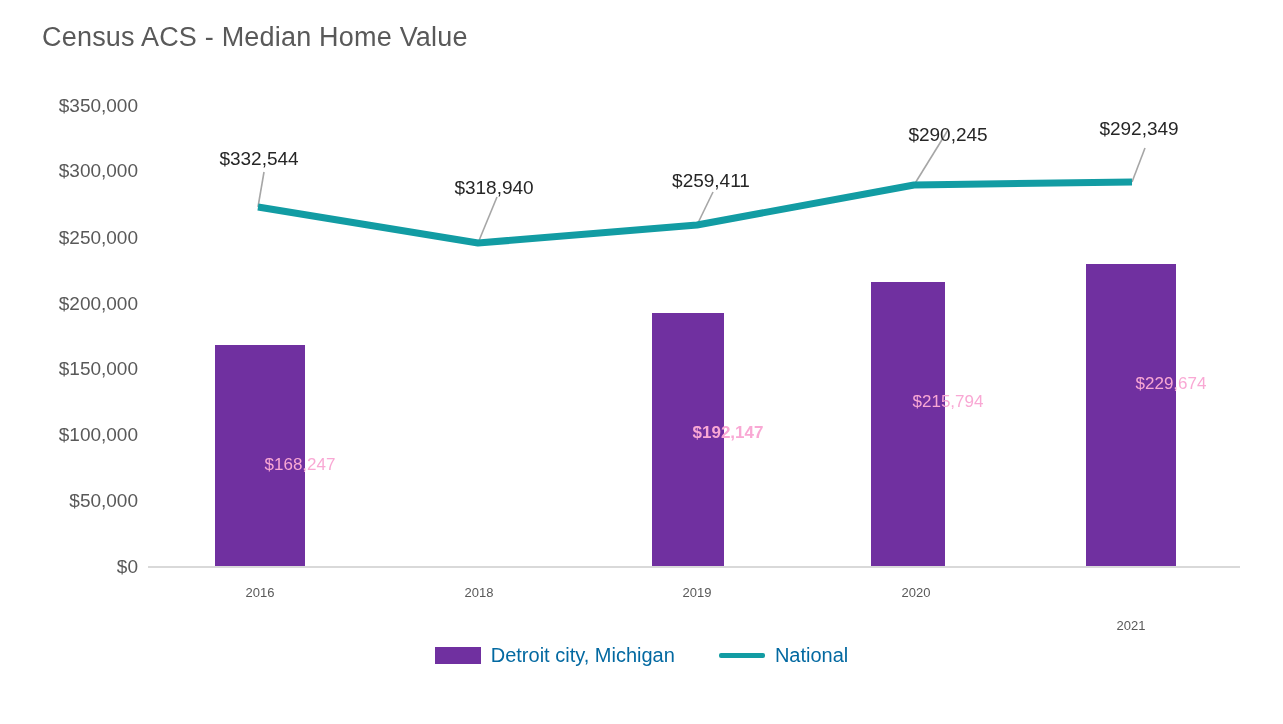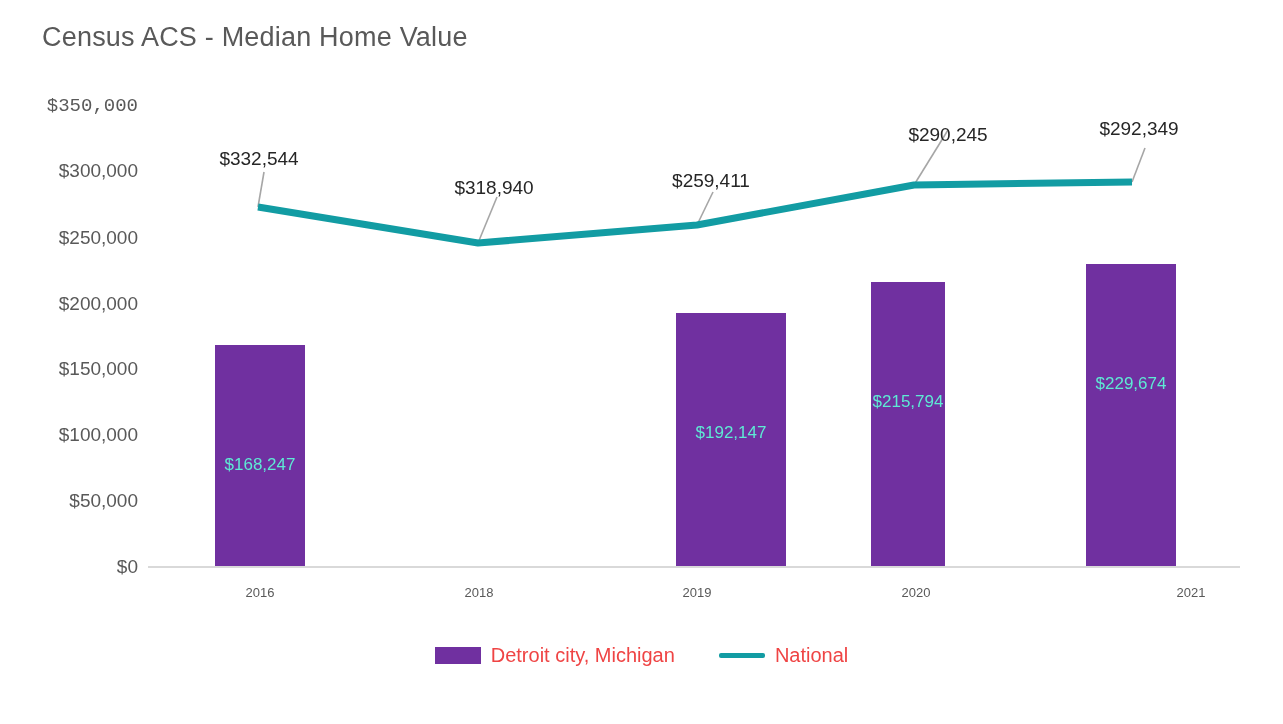--- a/index.html
+++ b/index.html
@@ -74,22 +74,23 @@
   .bar {
     position: absolute;
     background: #7030A0;
     bottom: 0;
   }
   .bar-label {
     position: absolute;
     width: 100%;
     text-align: center;
     font-size: 17px;
-    color: #5eead4;
-    white-space: nowrap;
+    color: #f9a8d4;
+    white-space: nowrap;
+    margin-left: 40px;
   }
 
   
   #line-svg {
     position: absolute;
     left: 0; top: 0;
     width: 1283px;
     height: 724px;
     pointer-events: none;
   }
@@ -135,52 +136,52 @@
     background: #7030A0;
   }
   .legend-swatch-line {
     width: 46px;
     height: 5px;
     background: #129CA3;
     border-radius: 2px;
   }
   .legend-text {
     font-size: 20px;
-    color: #ef4444;
+    color: #0369a1;
     white-space: nowrap;
   }
 </style>
 </head>
 <body>
 
 <div id="chart-root">
 
   <div id="chart-title">Census ACS - Median Home Value</div>
 
   <div id="y-axis-labels">
-    <div class="y-tick" style="top:106px;font-family:Liberation Mono, monospace;">$350,000</div>
+    <div class="y-tick" style="top:106px;">$350,000</div>
     <div class="y-tick" style="top:171px;">$300,000</div>
     <div class="y-tick" style="top:238px;">$250,000</div>
     <div class="y-tick" style="top:304px;">$200,000</div>
     <div class="y-tick" style="top:369px;">$150,000</div>
     <div class="y-tick" style="top:435px;">$100,000</div>
     <div class="y-tick" style="top:501px;">$50,000</div>
     <div class="y-tick" style="top:567px;">$0</div>
   </div>
 
   <div id="baseline"></div>
 
   <div id="plot-area">
 
     <div class="bar" style="left:67px; width:90px; height:221px;">
       <div class="bar-label" style="top:110px;">$168,247</div>
     </div>
 
 
-    <div class="bar" style="left:528px; width:110px; height:253px;">
+    <div class="bar" style="left:504px; width:72px; height:253px;font-weight:bold;">
       <div class="bar-label" style="top:110px;">$192,147</div>
     </div>
 
     <div class="bar" style="left:723px; width:74px; height:284px;">
       <div class="bar-label" style="top:110px;">$215,794</div>
     </div>
 
     <div class="bar" style="left:938px; width:90px; height:302px;">
       <div class="bar-label" style="top:110px;">$229,674</div>
     </div>
@@ -201,21 +202,21 @@
   <div class="line-label" style="left:259px; top:148px;">$332,544</div>
   <div class="line-label" style="left:494px; top:177px;">$318,940</div>
   <div class="line-label" style="left:711px; top:170px;">$259,411</div>
   <div class="line-label" style="left:948px; top:103px;margin-top:21px;">$290,245</div>
   <div class="line-label" style="left:1139px; top:118px;">$292,349</div>
 
   <div class="x-tick" style="left:260px;">2016</div>
   <div class="x-tick" style="left:479px;">2018</div>
   <div class="x-tick" style="left:697px;">2019</div>
   <div class="x-tick" style="left:916px;">2020</div>
-  <div class="x-tick" style="left:1191px;">2021</div>
+  <div class="x-tick" style="left:1131px;margin-top:33px;">2021</div>
 
   <div id="legend">
     <div class="legend-item">
       <span class="legend-swatch-bar"></span>
       <span class="legend-text">Detroit city, Michigan</span>
     </div>
     <div class="legend-item">
       <span class="legend-swatch-line"></span>
       <span class="legend-text">National</span>
     </div>

